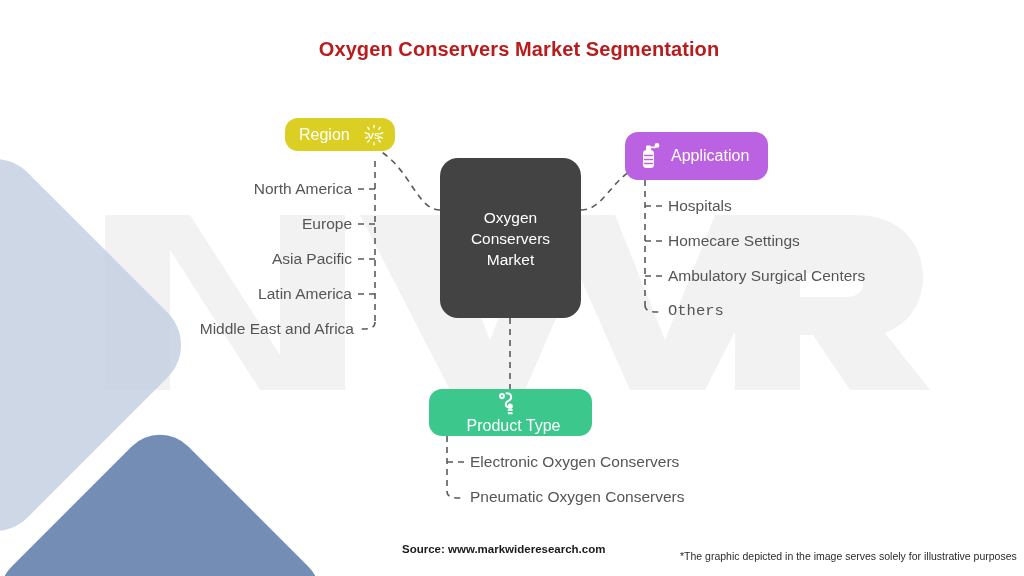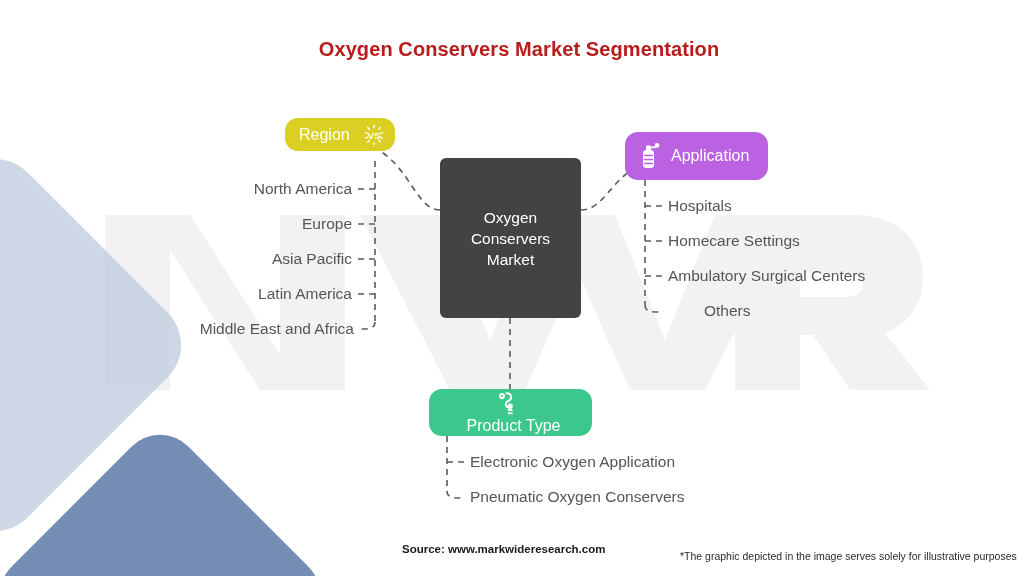--- a/index.html
+++ b/index.html
@@ -55,21 +55,21 @@
     position:absolute;left:0;top:38px;width:1024px;
     text-align:center;
     font-size:20px;font-weight:bold;color:#b91c1c;
     letter-spacing:.1px;
     padding-left:7px;
   }
 
   
   .center-node{
     position:absolute;left:440px;top:158px;width:141px;height:160px;
-    background:#444344;border-radius:6px;
+    background:#444344;border-radius:18px;
     display:flex;align-items:center;justify-content:center;
     z-index:5;
   }
   .center-node .cn-text{
     color:#ffffff;font-size:15.5px;line-height:21px;text-align:center;
   }
 
   
   .badge{
     position:absolute;
@@ -240,21 +240,21 @@
 
   <div class="leaf leaf-left" style="left:52px;top:180px;width:300px;">North America</div>
   <div class="leaf leaf-left" style="left:52px;top:215px;width:300px;">Europe</div>
   <div class="leaf leaf-left" style="left:52px;top:285px;width:300px;">Latin America</div>
   <div class="leaf leaf-left" style="left:52px;top:250px;width:300px;">Asia Pacific</div>
   <div class="leaf leaf-left" style="left:52px;top:320px;width:302px;">Middle East and Africa</div>
 
   <div class="leaf leaf-right" style="left:668px;top:197px;">Hospitals</div>
   <div class="leaf leaf-right" style="left:668px;top:232px;">Homecare Settings</div>
   <div class="leaf leaf-right" style="left:668px;top:267px;">Ambulatory Surgical Centers</div>
-  <div class="leaf leaf-right" style="left:704px;top:302px;">Others</div>
-
-  <div class="leaf leaf-right" style="left:470px;top:453px;">Electronic Oxygen Application</div>
+  <div class="leaf leaf-right" style="left:668px;top:302px;font-family:Liberation Mono, monospace;">Others</div>
+
+  <div class="leaf leaf-right" style="left:470px;top:453px;">Electronic Oxygen Conservers</div>
   <div class="leaf leaf-right" style="left:470px;top:488px;">Pneumatic Oxygen Conservers</div>
 
   <div class="src">Source: www.markwideresearch.com</div>
   <div class="disclaimer">*The graphic depicted in the image serves solely for illustrative purposes</div>
 
 </div>
 
 </body></html>

